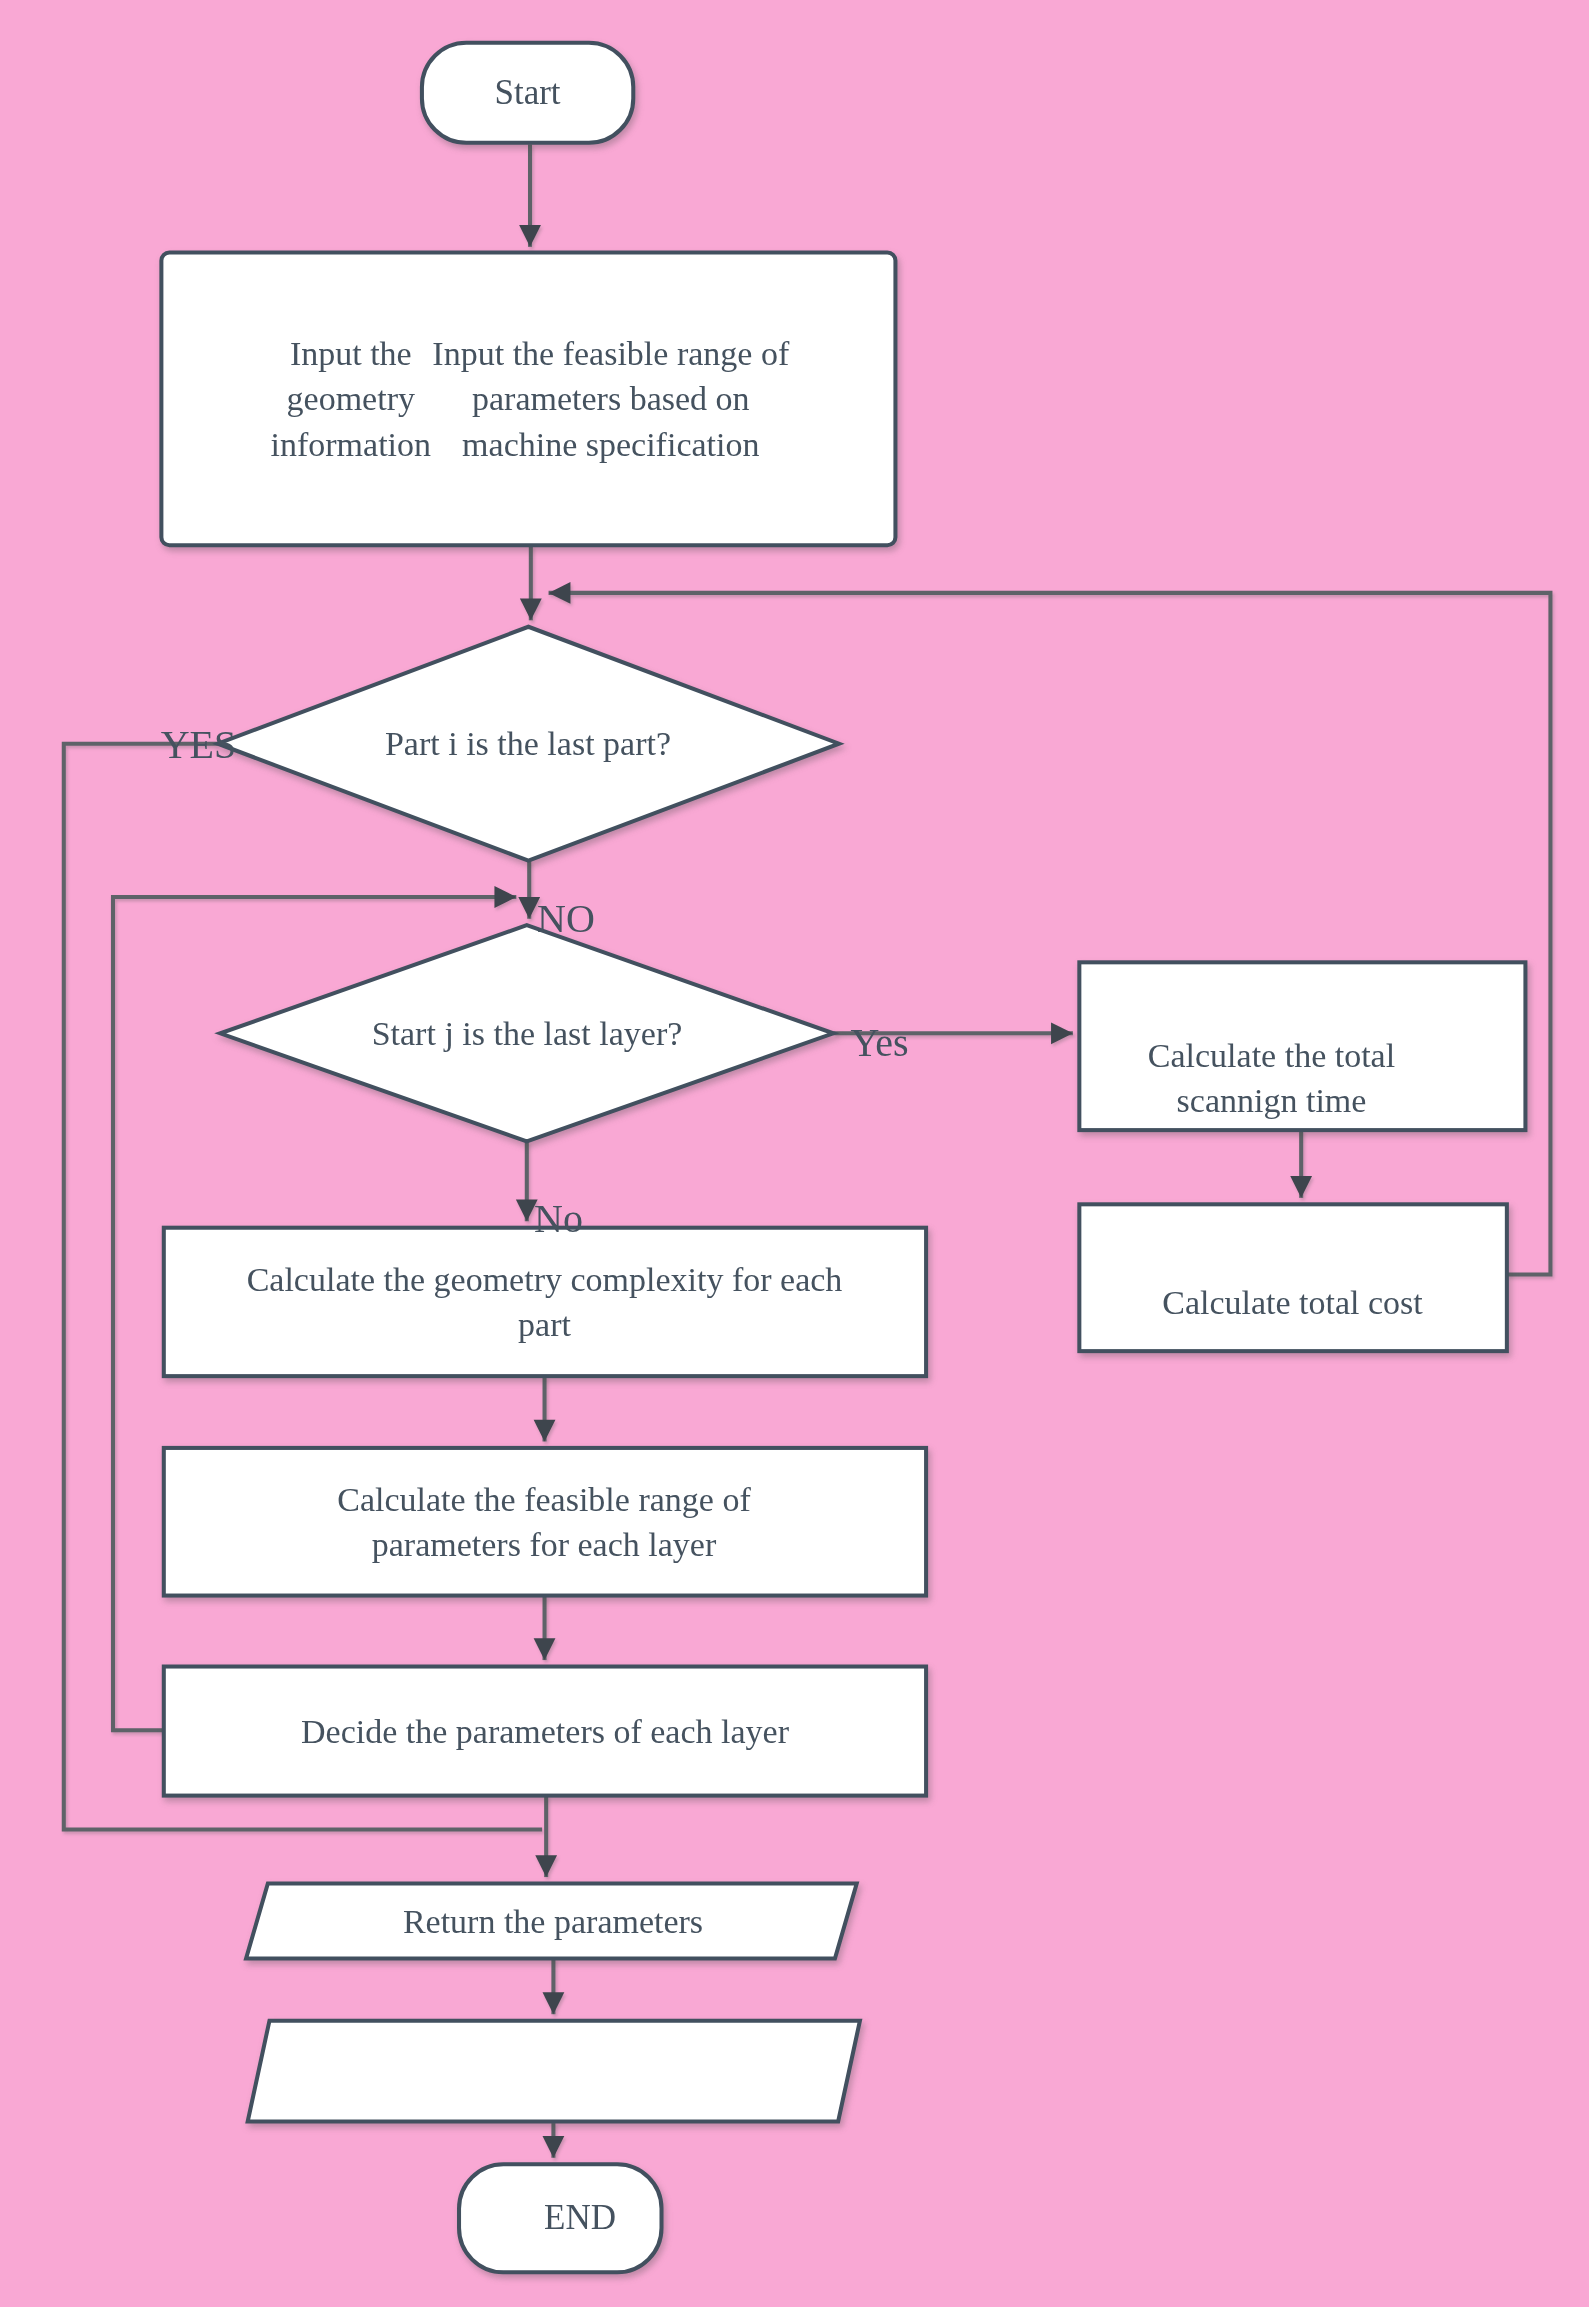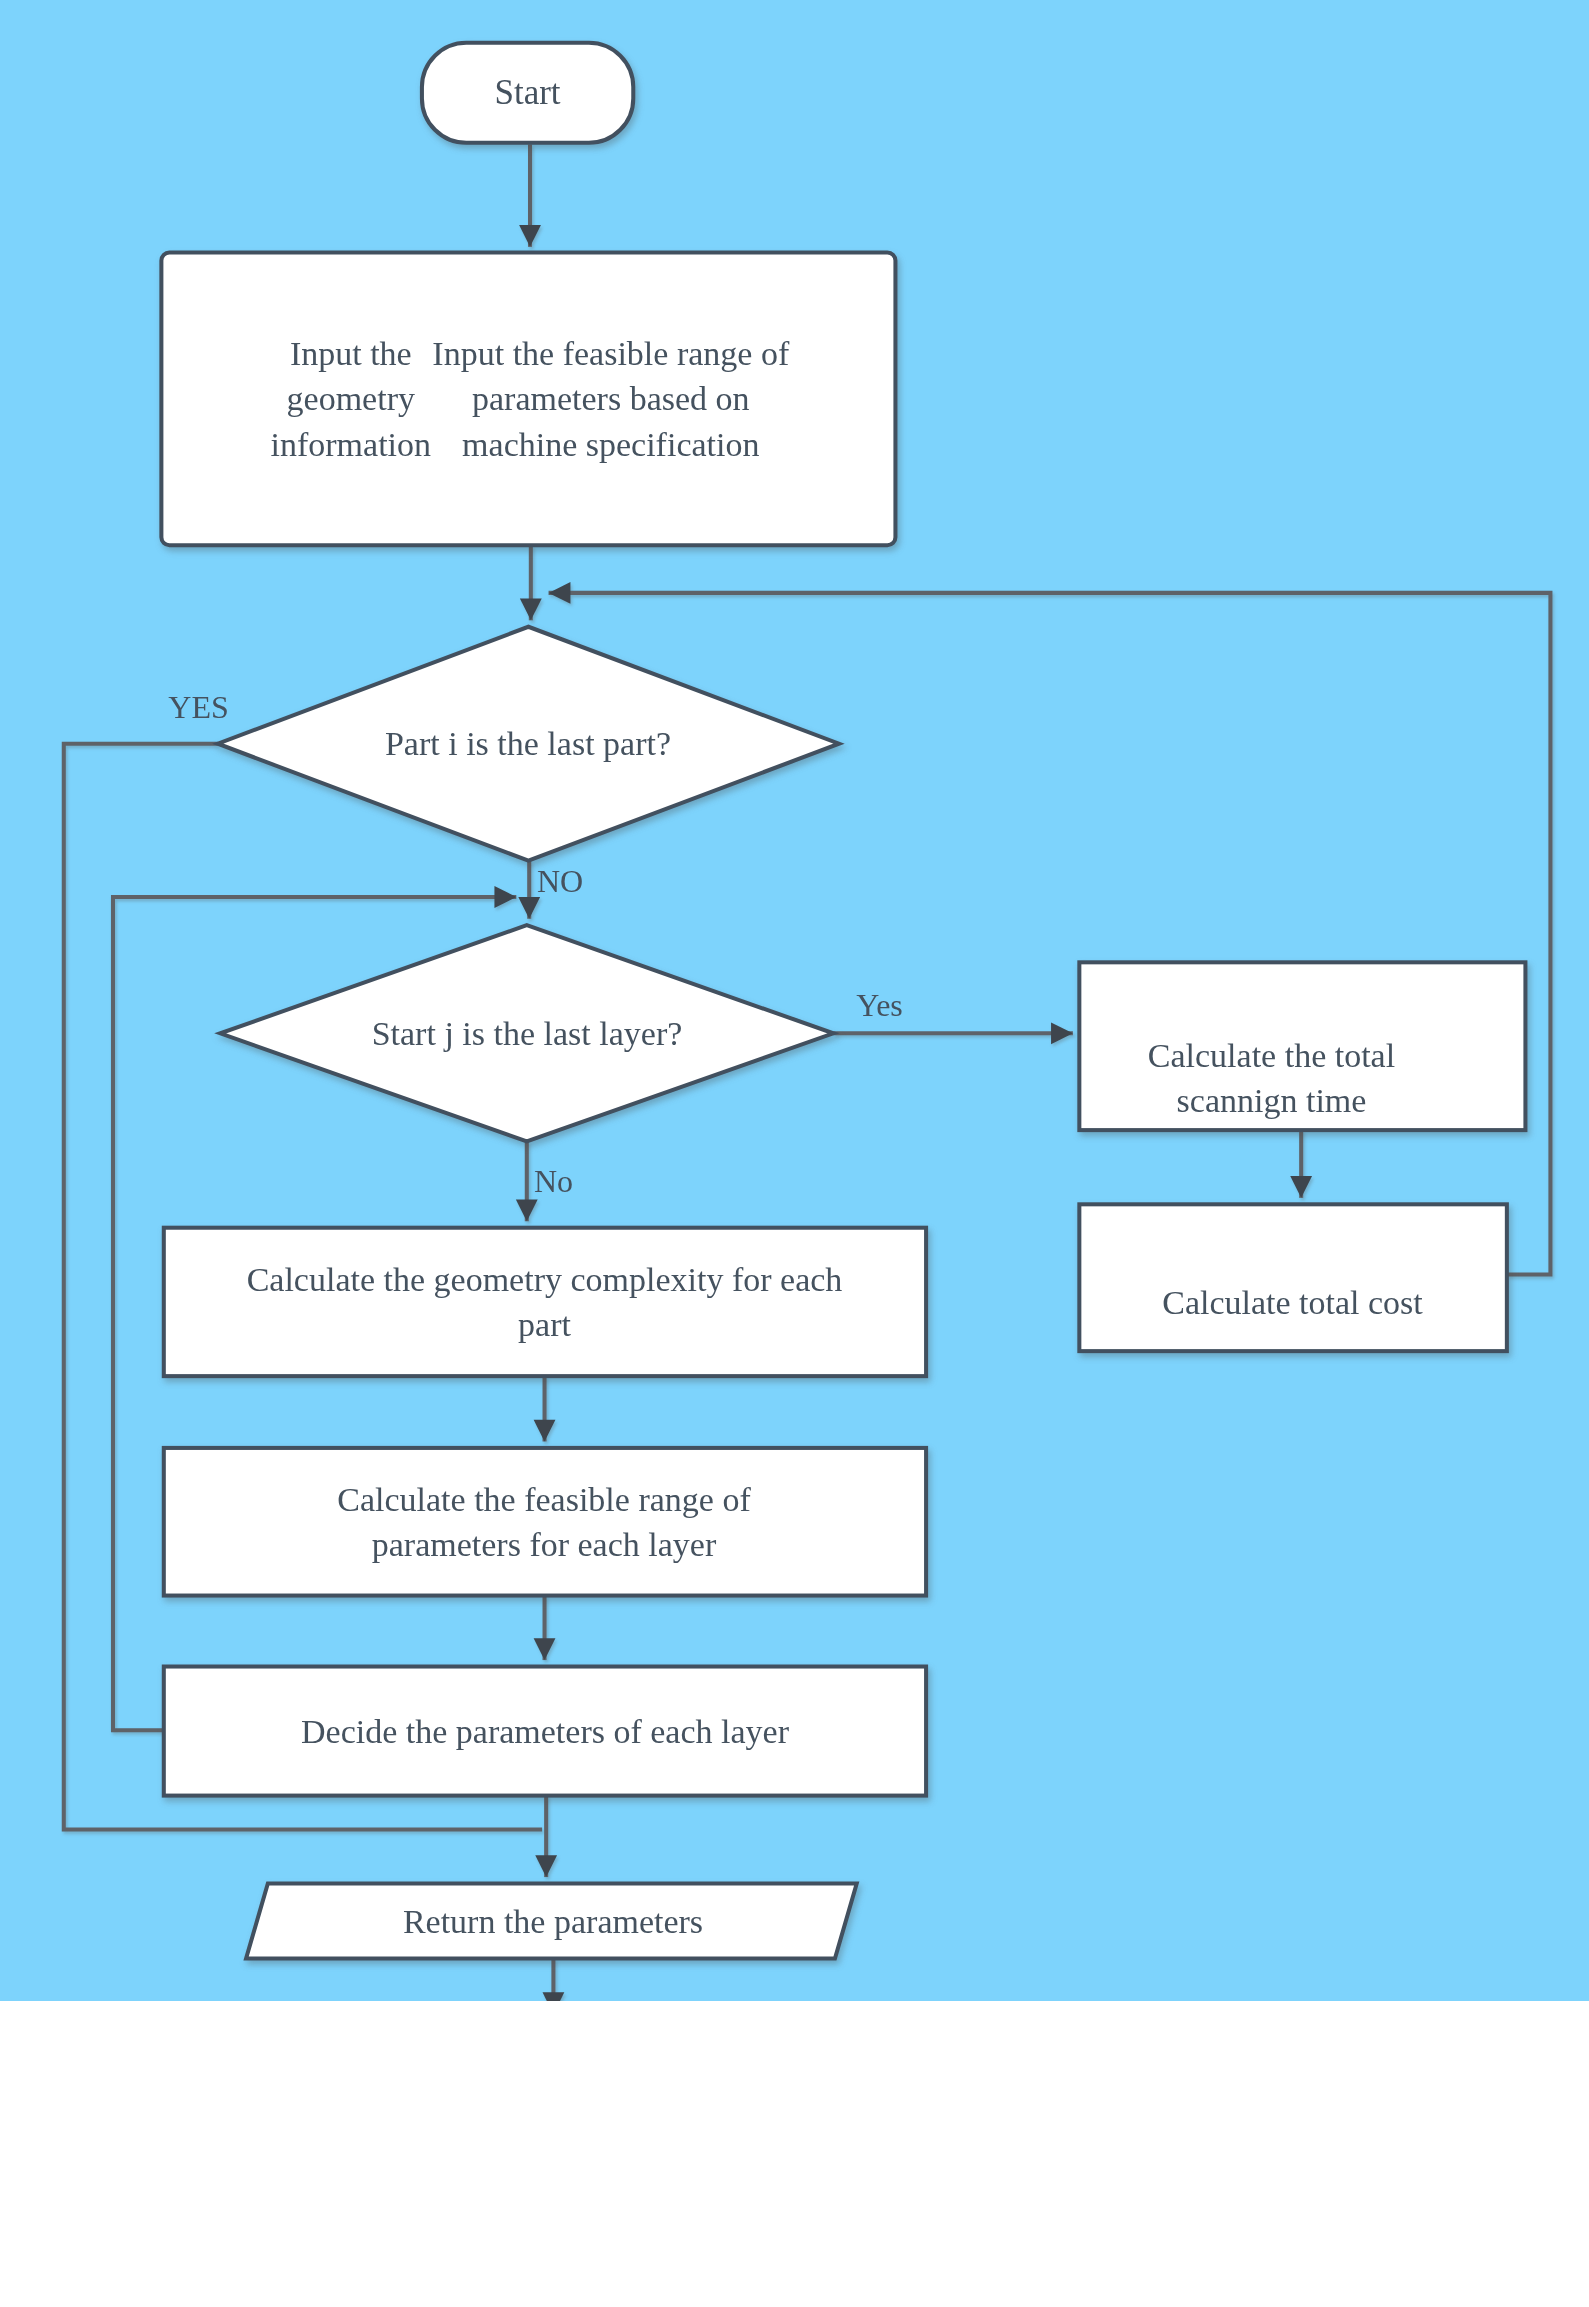--- a/index.html
+++ b/index.html
@@ -3,22 +3,22 @@
 <meta charset="utf-8">
 <style>
   html, body {
     margin: 0;
     padding: 0;
     background: #ffffff;
   }
   #canvas {
     position: relative;
     width: 1590px;
-    height: 2001px;
-    background: #7dd3fc;
+    height: 2307px;
+    background: #f9a8d4;
     font-family: "Liberation Serif", "DejaVu Serif", serif;
     overflow: hidden;
   }
   #flow-svg {
     position: absolute;
     left: 0;
     top: 0;
     width: 1590px;
     height: 2307px;
   }
@@ -49,21 +49,22 @@
     line-height: 1.33;
   }
   .lbl.multiline {
     flex-direction: row;
   }
   .lbl.left {
     justify-content: flex-start;
     text-align: left;
   }
   .edge-lbl {
-    font-size: 32px;
+    font-size: 40px;
+    margin-top: 38px;
   }
   .terminator-lbl {
     font-size: 35px;
   }
 </style>
 </head>
 <body>
 
 <div id="canvas">
 

